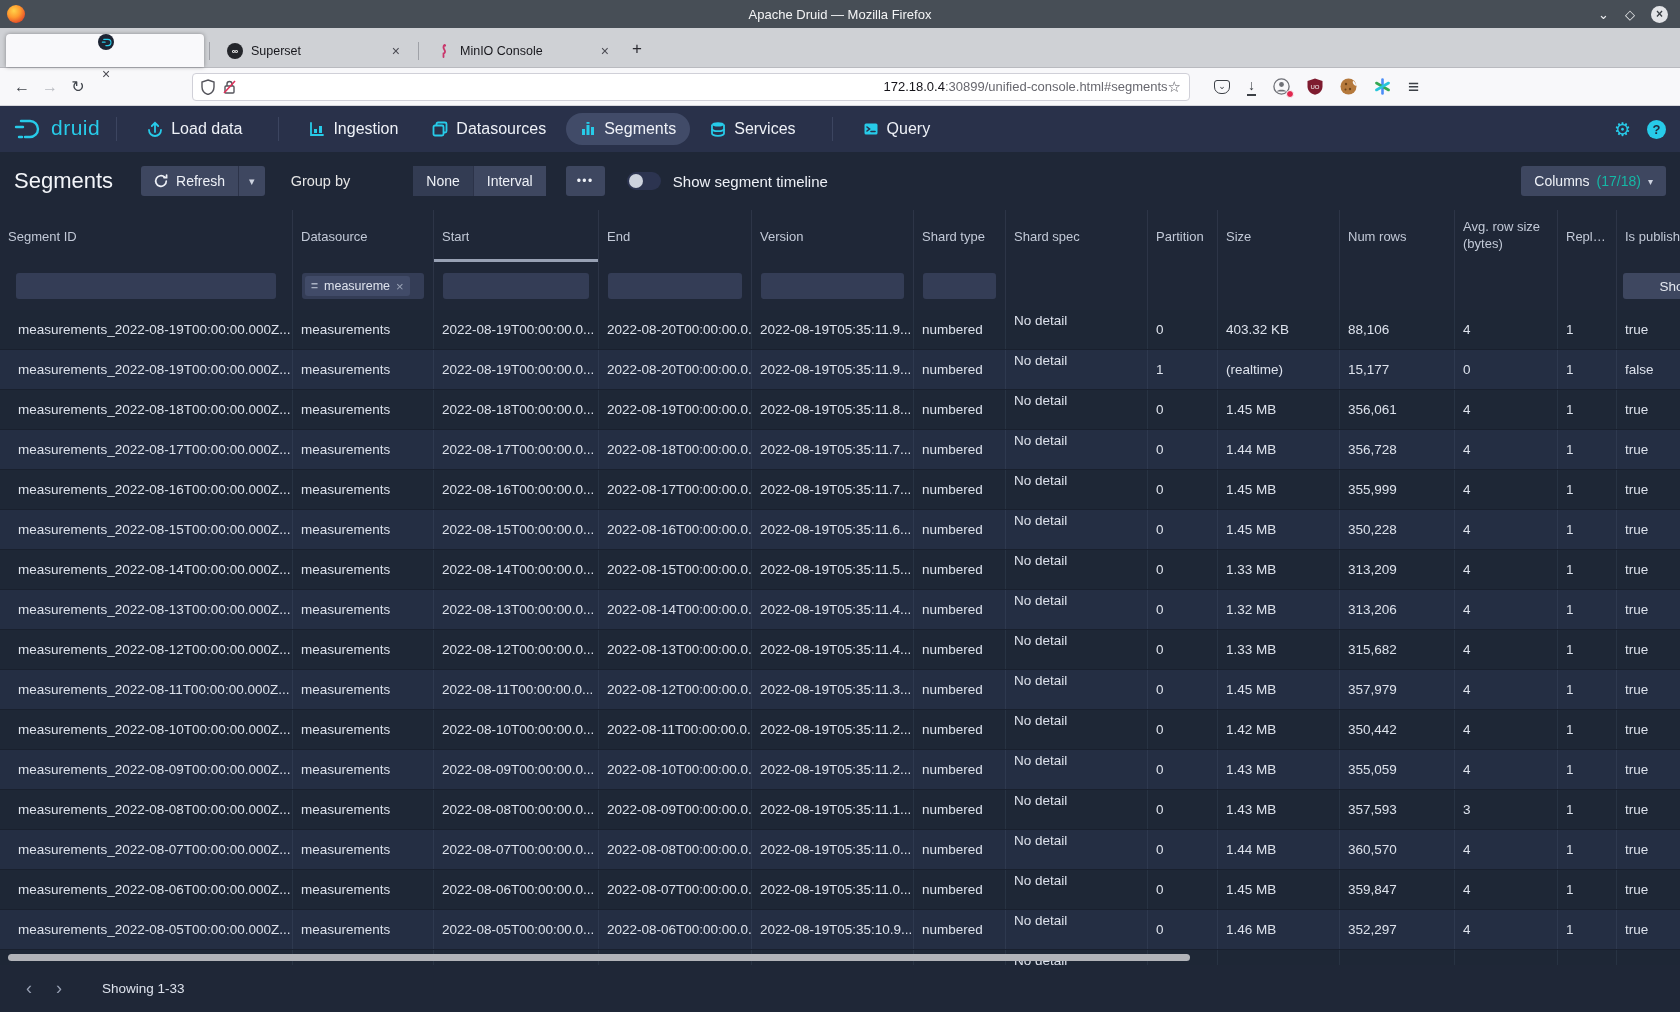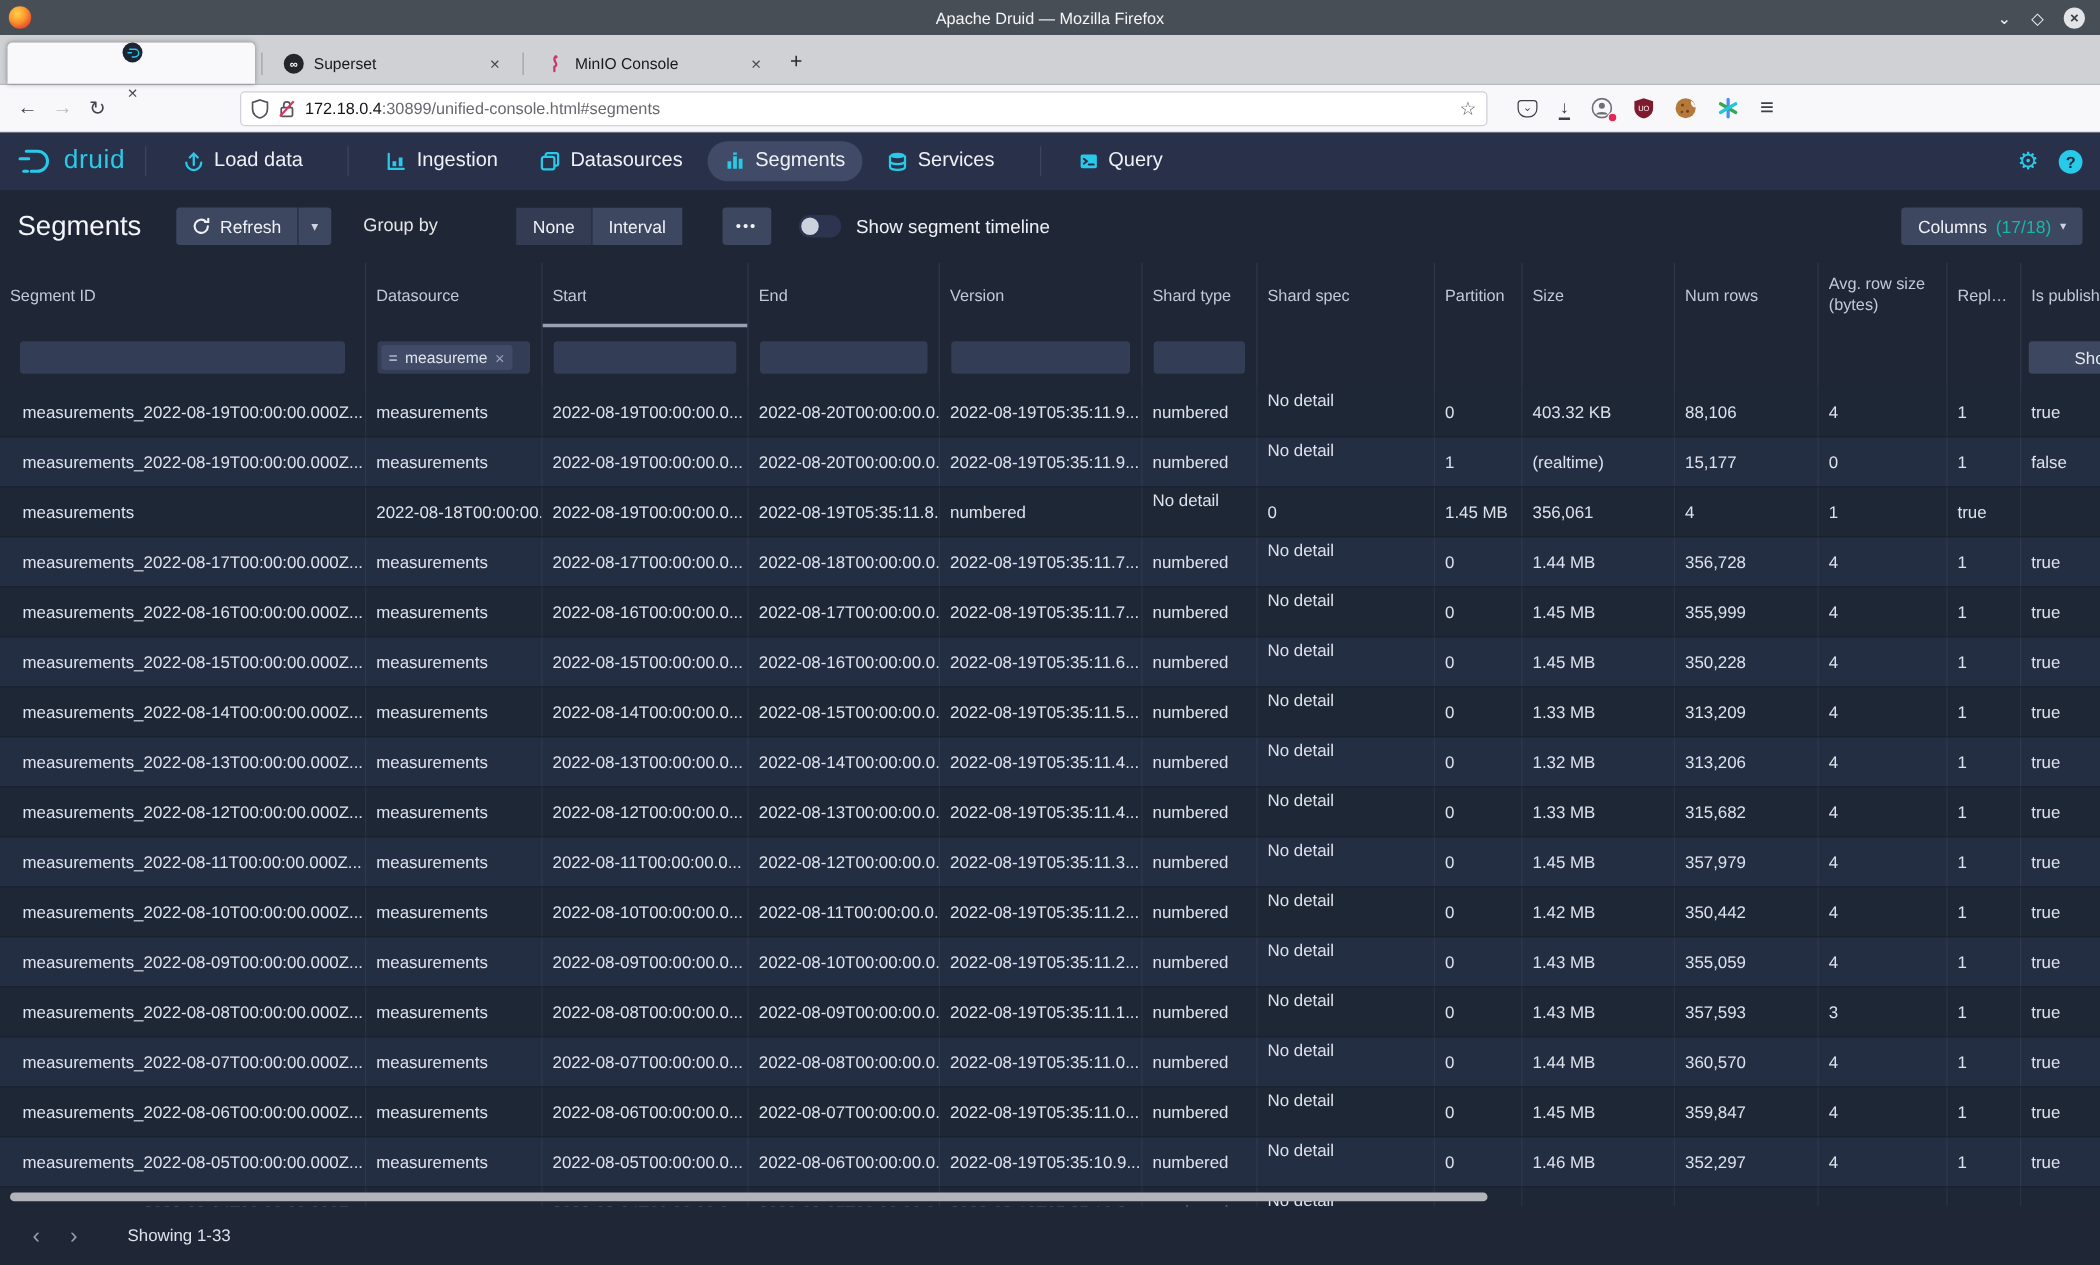--- a/index.html
+++ b/index.html
@@ -27,21 +27,21 @@
   .tab-sep { width:1px; height:18px; background:#9fa1a7; margin:0 5px 7px 5px; }
   .favicon { width:16px; height:16px; flex:0 0 16px; display:flex; align-items:center; justify-content:center; }
   .fav-druid { background:#1d2433; border-radius:50%; }
   .fav-superset { background:#24262b; border-radius:50%; color:#fff; font-size:9px; font-weight:bold; }
   .newtab-btn { font-size:17px; color:#2a2a30; margin:0 0 8px 10px; }
   
   .navbar { height:38px; background:#f8f8fa; display:flex; align-items:center; padding:0 8px; border-bottom:1px solid #d7d7dc; }
   .nav-btn { width:28px; text-align:center; font-size:16px; color:#41454c; }
   .nav-btn.disabled { color:#b9bbc1; }
   .urlbar { flex:0 0 998px; margin-left:100px; height:28px; background:#ffffff; border:1px solid #d0d0d8; border-radius:4px;
-    display:flex; align-items:center; padding:0 8px; }
+    display:flex; align-items:center; padding:0 8px;text-align:right; }
   .urlbar .u-icon { margin-right:8px; display:flex; align-items:center; }
   .url-text { font-size:13px; color:#15141a; flex:1; white-space:nowrap; overflow:hidden; }
   .url-text .u-rest { color:#68686f; }
   .star { font-size:15px; color:#55555c; }
   .tool-icons { display:flex; align-items:center; gap:17px; margin-left:24px; }
   .ticon { font-size:15px; color:#3c4046; display:flex; align-items:center; position:relative; }
   .pocket { width:16px; height:14px; border:1.6px solid #3c4046; border-radius:3px 3px 7px 7px; display:flex; align-items:center; justify-content:center; font-size:9px; padding-bottom:2px; }
   .dl { border-bottom:2px solid #3c4046; padding:0 1px 1px 1px; font-size:14px; }
   .badge { position:absolute; right:-4px; bottom:-3px; width:8px; height:8px; background:#e22850; border-radius:50%; border:1px solid #f8f8fa; }
   
@@ -55,21 +55,21 @@
   .gear { color:#27cbe9; font-size:19px; font-family:"DejaVu Sans",sans-serif; }
   .helpdot { width:19px; height:19px; border-radius:50%; background:#27cbe9; color:#202a3e; font-weight:bold; font-size:13px; display:flex; align-items:center; justify-content:center; }
   
   .viewheader { height:58px; display:flex; align-items:center; padding:0 14px; }
   .vh-title { font-size:22px; color:#f3f5f9; margin-right:28px; }
   .btn { background:#3e4760; color:#eef1f7; font-size:14px; border-radius:3px; height:30px; display:flex; align-items:center; padding:0 13px; }
   .splitbtn { display:flex; margin-right:26px; }
   .splitbtn .main { border-radius:3px 0 0 3px; gap:8px; }
   .splitbtn .caret { border-left:1px solid #2c3349; border-radius:0 3px 3px 0; padding:0 10px; font-size:11px; color:#cdd3e0; }
   .gb-label { font-size:14.5px; color:#e5e5e5; margin-right:16px; }
-  .seg-group { display:flex; border-radius:0; overflow:hidden; margin-right:32px;padding-left:47px; }
+  .seg-group { display:flex; border-radius:0; overflow:hidden; margin-right:20px;padding-left:47px; }
   .seg-group .btn { border-radius:0; }
   .seg-group .btn.sel { background:#333c53; }
   .seg-group .divider { width:1px; background:#2c3349; }
   .more-btn { letter-spacing:1.5px; font-size:12px; padding:0 11px; margin-right:22px; }
   .toggle { width:34px; height:18px; border-radius:9px; background:#2c3450; position:relative; margin-right:12px; }
   .toggle .knob { width:14px; height:14px; border-radius:50%; background:#cdd3de; position:absolute; top:2px; left:2px; }
   .tg-label { font-size:15px; color:#eef1f7; }
   .vh-right { margin-left:auto; display:flex; }
   .cols-btn { gap:7px; }
   .cols-count { color:#14b8a6; }
@@ -410,20 +410,21 @@
       <div class="td">numbered</div>
       <div class="td top">No detail</div>
       <div class="td">1</div>
       <div class="td">(realtime)</div>
       <div class="td">15,177</div>
       <div class="td">0</div>
       <div class="td">1</div>
       <div class="td">false</div>
     </div>
     <div class="grid-row trow">
+      <div class="td">measurements_2022-08-18T00:00:00.000Z...</div>
       <div class="td">measurements</div>
       <div class="td">2022-08-18T00:00:00.0...</div>
       <div class="td">2022-08-19T00:00:00.0...</div>
       <div class="td">2022-08-19T05:35:11.8...</div>
       <div class="td">numbered</div>
       <div class="td top">No detail</div>
       <div class="td">0</div>
       <div class="td">1.45 MB</div>
       <div class="td">356,061</div>
       <div class="td">4</div>

